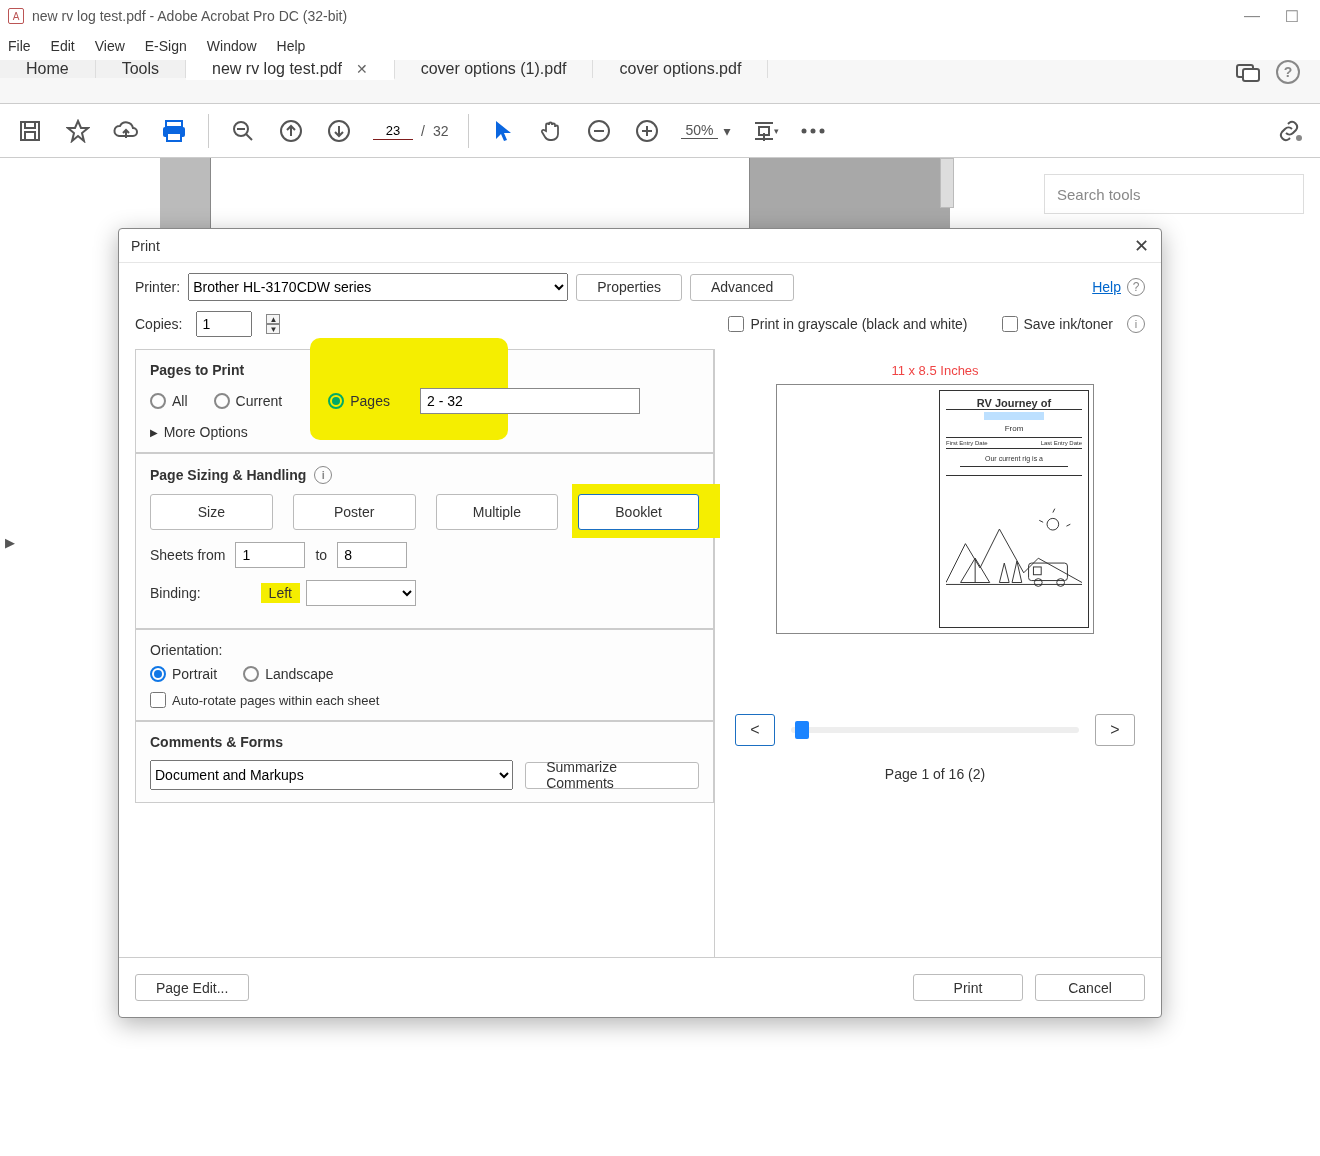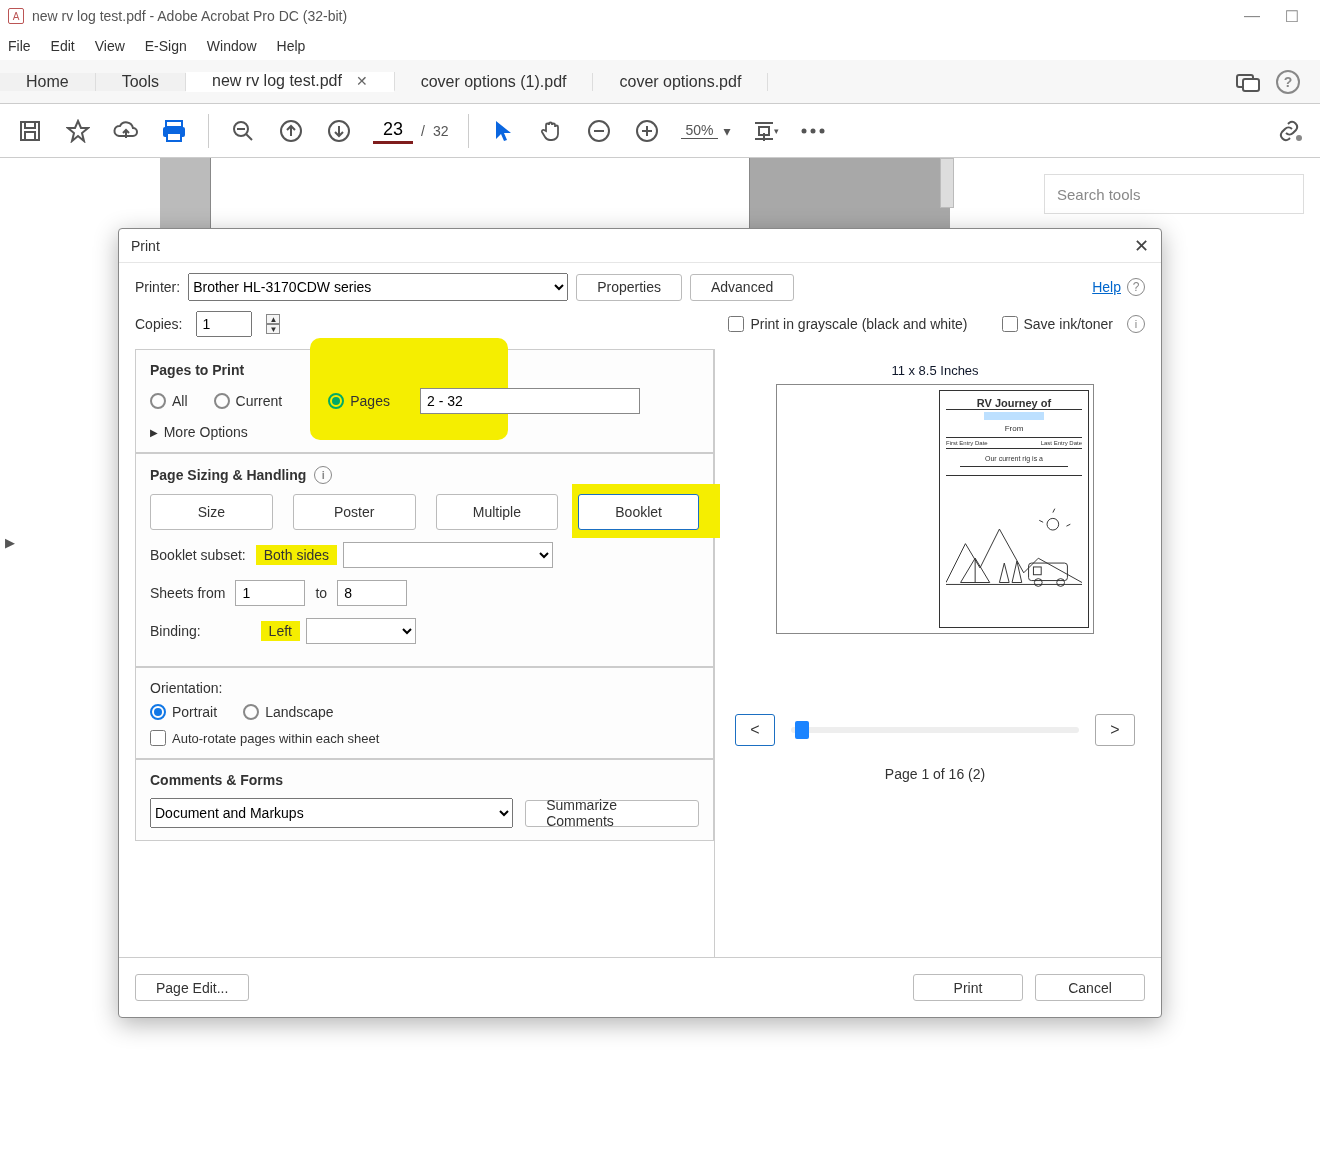--- a/index.html
+++ b/index.html
@@ -40,21 +40,21 @@
     padding: 0 8px;
     gap: 20px;
     font-size: 14px;
     color: #333;
   }
   .menubar span { cursor: default; }
   
   .tabrow {
     height: 44px;
     display: flex;
-    align-items: center;
+    align-items: flex-start;
     border-bottom: 1px solid #ccc;
     background: #f7f7f7;
   }
   .tabrow .tab {
     padding: 0 26px;
     display: flex;
     align-items: center;
     font-size: 16px;
     color: #333;
     border-right: 1px solid #ddd;
@@ -88,22 +88,22 @@
   .toolbar .ico {
     width: 28px; height: 28px;
     display:flex;align-items:center;justify-content:center;
     color:#555;
   }
   .toolbar .ico.print { color:#0a66e0; }
   .toolbar .page-input {
     display:flex;align-items:center;gap:8px;font-size:14px;color:#555;
   }
   .toolbar .page-input input {
-    width: 40px; border:none; border-bottom:3px solid #7f1d1d;
-    text-align:center; font-size:18px;
+    width: 40px; border:none; border-bottom:1px solid #7f1d1d;
+    text-align:center; font-size:13px;
   }
   .toolbar .zoom-box { display:flex;align-items:center;gap:6px;font-size:14px;color:#555;}
   .toolbar .sep { width:1px;height:34px;background:#ccc; }
   .toolbar .right { margin-left:auto; display:flex; gap:20px; }
   
   .docstrip {
     position: relative;
     height: 80px;
     background: #fff;
   }
@@ -272,21 +272,21 @@
   .label-pair select, .label-pair input {
     height:26px;font-size:14px;padding:0 6px;border:1px solid #aaa;background:#fff;
   }
   .highlight-chip {
     display:inline-block;background:#f5ee00;padding:2px 8px;
   }
   .preview-area {
     width: 318px;
     text-align:center;
   }
-  .preview-dims { font-size:13px;color:#0f172a;margin-bottom:6px;}
+  .preview-dims { font-size:13px;color:#ef4444;margin-bottom:6px;}
   .preview-box {
     width:318px;height:250px;border:1px solid #888;background:#fff;
     display:flex;align-items:center;justify-content:flex-end;padding:4px;
   }
   .preview-page {
     width:150px;height:238px;border:1px solid #333;background:#fff;
     display:flex;flex-direction:column;align-items:center;padding:6px;
   }
   .preview-page .t1{border-bottom:1px solid #333;width:100%;font-size:11px;font-weight:bold;text-align:center;}
   .preview-page .bluebar{width:60px;height:8px;background:#bde0ff;margin:2px auto;}
@@ -575,29 +575,20 @@
                 <span>Multiple</span>
               </div>
             <div style="position:relative;flex:1;">
               <div class="hlite-bg-booklet"></div>
               <div class="sbtn active" style="position:relative;z-index:1;width:100%;">
                   <span>Booklet</span>
                 </div>
             </div>
           </div>
 
-          <div class="label-pair">
-            <span>Booklet subset:</span>
-            <span class="highlight-chip">
-              <span>Both sides</span>
-            </span>
-            <select style="width:210px;margin-left:-4px;">
-              <option></option>
-            </select>
-          </div>
 
           <div class="label-pair">
             <span>Sheets from</span>
             <input style="width: 70px;" value="1">
             <span>to</span>
             <input style="width: 70px;" value="8">
           </div>
 
           <div class="label-pair" style="margin-bottom:10px;">
             <span>Binding:</span>

